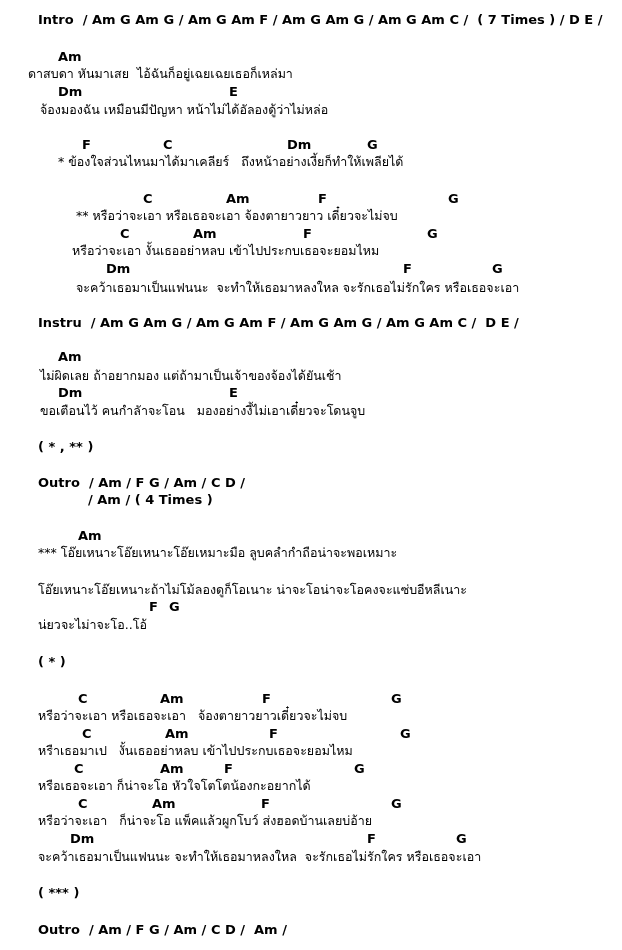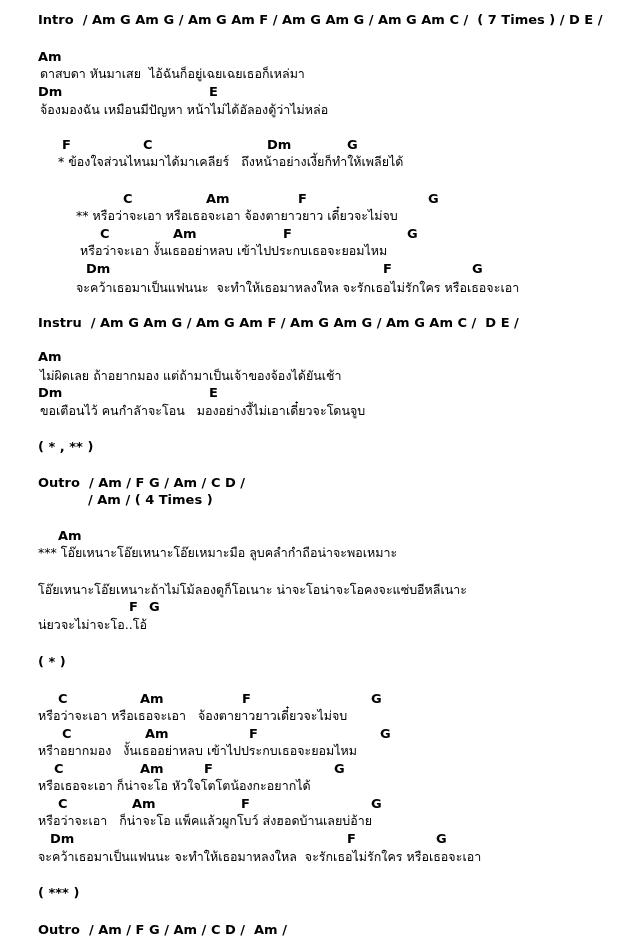--- a/index.html
+++ b/index.html
@@ -1,52 +1,52 @@
 <!DOCTYPE html>
 <html><head>
 <meta charset="utf-8">
 <style>
   html, body { margin: 0; padding: 0; background: #ffffff; }
   body { width: 622px; height: 950px; position: relative; overflow: hidden;
          font-family: "DejaVu Sans", "Liberation Sans", sans-serif; color: #000; }
   .ln { position: absolute; white-space: pre; font-size: 13px; line-height: 16px; }
   .b { font-weight: bold; font-size: 13px; }
   .t { font-size: 12.5px; }
-  .c { position: absolute; font-weight: bold; font-size: 13px; line-height: 16px; white-space: pre; }
+  .c { position: absolute; font-weight: bold; font-size: 13px; line-height: 16px; white-space: pre; margin-left: 20px; }
 </style>
 </head>
 <body>
 
 <div>
 
   <div class="ln b" style="left:38px;top:12px">Intro  / Am G Am G / Am G Am F / Am G Am G / Am G Am C /  ( 7 Times ) / D E /</div>
 
   <div class="c" style="left:38px;top:49px">Am</div>
-  <div class="ln t" style="left:36px;top:66px"> ดาสบดา หันมาเสย  ไอ้ฉันก็อยู่เฉยเฉยเธอก็เหล่มา</div>
+  <div class="ln t" style="left:24px;top:66px"> ดาสบดา หันมาเสย  ไอ้ฉันก็อยู่เฉยเฉยเธอก็เหล่มา</div>
   <div class="c" style="left:38px;top:84px">Dm</div>
   <div class="c" style="left:209px;top:84px">E</div>
   <div class="ln t" style="left:36px;top:102px"> จ้องมองฉัน เหมือนมีปัญหา หน้าไม่ได้อัลองดู้ว่าไม่หล่อ</div>
 
   <div class="c" style="left:62px;top:137px">F</div>
   <div class="c" style="left:143px;top:137px">C</div>
   <div class="c" style="left:267px;top:137px">Dm</div>
   <div class="c" style="left:347px;top:137px">G</div>
   <div class="ln t" style="left:58px;top:154px">* ข้องใจส่วนไหนมาได้มาเคลียร์   ถึงหน้าอย่างเงี้ยก็ทำให้เพลียได้</div>
 
   <div class="c" style="left:123px;top:191px">C</div>
   <div class="c" style="left:206px;top:191px">Am</div>
   <div class="c" style="left:298px;top:191px">F</div>
   <div class="c" style="left:428px;top:191px">G</div>
   <div class="ln t" style="left:76px;top:208px">** หรือว่าจะเอา หรือเธอจะเอา จ้องตายาวยาว เดี๋ยวจะไม่จบ</div>
 
   <div class="c" style="left:100px;top:226px">C</div>
   <div class="c" style="left:173px;top:226px">Am</div>
   <div class="c" style="left:283px;top:226px">F</div>
   <div class="c" style="left:407px;top:226px">G</div>
-  <div class="ln t" style="left:80px;top:243px">หรือว่าจะเอา งั้นเธออย่าหลบ เข้าไปประกบเธอจะยอมไหม</div>
+  <div class="ln t" style="left:72px;top:243px">หรือว่าจะเอา งั้นเธออย่าหลบ เข้าไปประกบเธอจะยอมไหม</div>
 
   <div class="c" style="left:86px;top:261px">Dm</div>
   <div class="c" style="left:383px;top:261px">F</div>
   <div class="c" style="left:472px;top:261px">G</div>
   <div class="ln t" style="left:76px;top:280px">จะคว้าเธอมาเป็นแฟนนะ  จะทำให้เธอมาหลงใหล จะรักเธอไม่รักใคร หรือเธอจะเอา</div>
 
   <div class="ln b" style="left:38px;top:315px">Instru  / Am G Am G / Am G Am F / Am G Am G / Am G Am C /  D E /</div>
 
   <div class="c" style="left:38px;top:349px">Am</div>
   <div class="ln t" style="left:36px;top:368px"> ไม่ผิดเลย ถ้าอยากมอง แต่ถ้ามาเป็นเจ้าของจ้องได้ยันเช้า</div>
@@ -71,21 +71,21 @@
   <div class="c" style="left:58px;top:691px">C</div>
   <div class="c" style="left:140px;top:691px">Am</div>
   <div class="c" style="left:242px;top:691px">F</div>
   <div class="c" style="left:371px;top:691px">G</div>
   <div class="ln t" style="left:38px;top:708px">หรือว่าจะเอา หรือเธอจะเอา   จ้องตายาวยาวเดี๋ยวจะไม่จบ</div>
 
   <div class="c" style="left:62px;top:726px">C</div>
   <div class="c" style="left:145px;top:726px">Am</div>
   <div class="c" style="left:249px;top:726px">F</div>
   <div class="c" style="left:380px;top:726px">G</div>
-  <div class="ln t" style="left:38px;top:743px">หรืาอยากมอง   งั้นเธออย่าหลบ เข้าไปประกบเธอจะยอมไหม</div>
+  <div class="ln t" style="left:38px;top:743px">หรืาเธอมาเป   งั้นเธออย่าหลบ เข้าไปประกบเธอจะยอมไหม</div>
 
   <div class="c" style="left:54px;top:761px">C</div>
   <div class="c" style="left:140px;top:761px">Am</div>
   <div class="c" style="left:204px;top:761px">F</div>
   <div class="c" style="left:334px;top:761px">G</div>
   <div class="ln t" style="left:38px;top:778px">หรือเธอจะเอา ก็น่าจะโอ หัวใจโตโตน้องกะอยากได้</div>
 
   <div class="c" style="left:58px;top:796px">C</div>
   <div class="c" style="left:132px;top:796px">Am</div>
   <div class="c" style="left:241px;top:796px">F</div>

